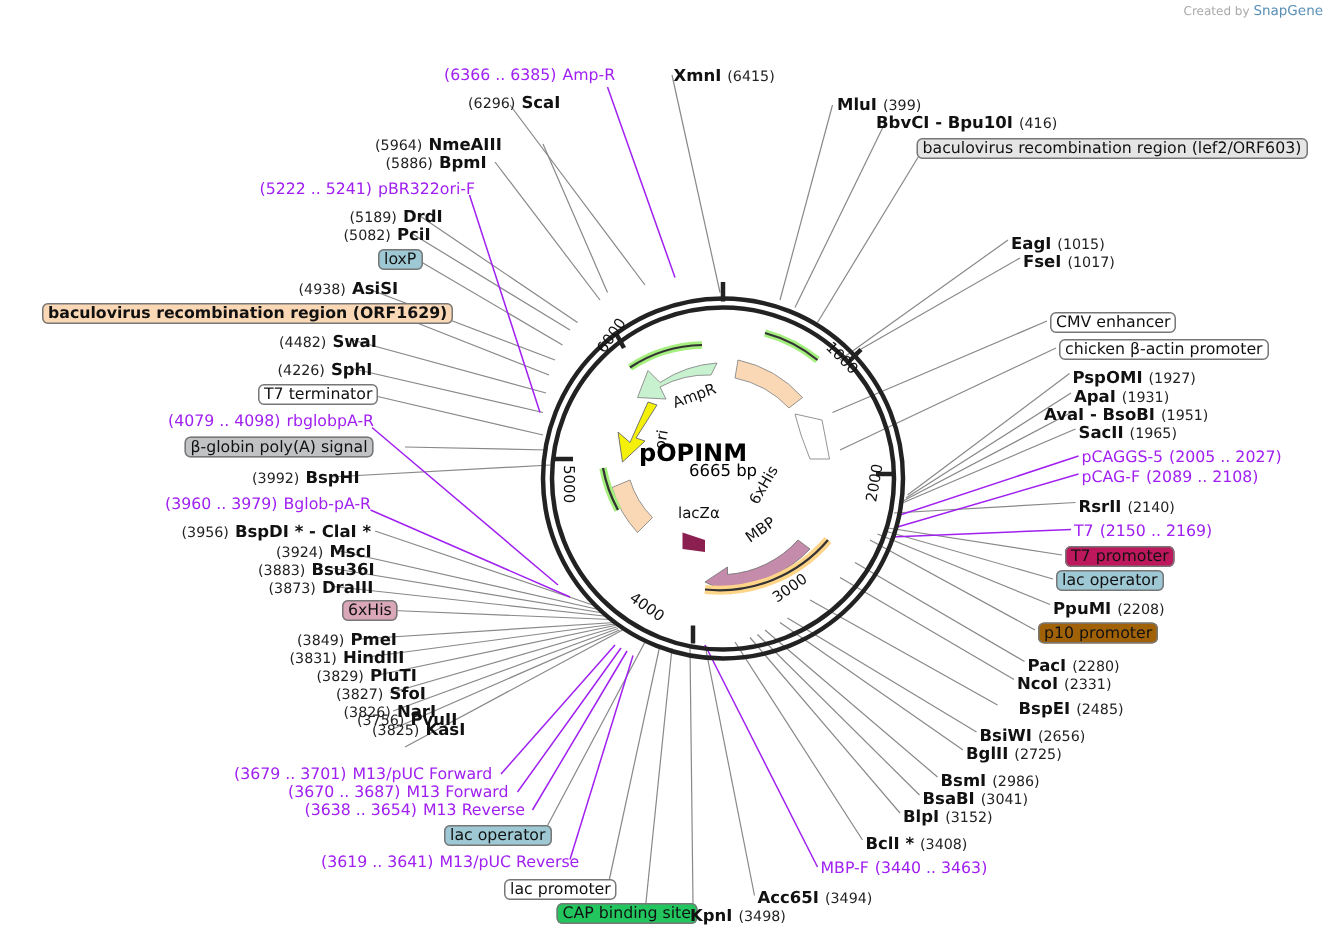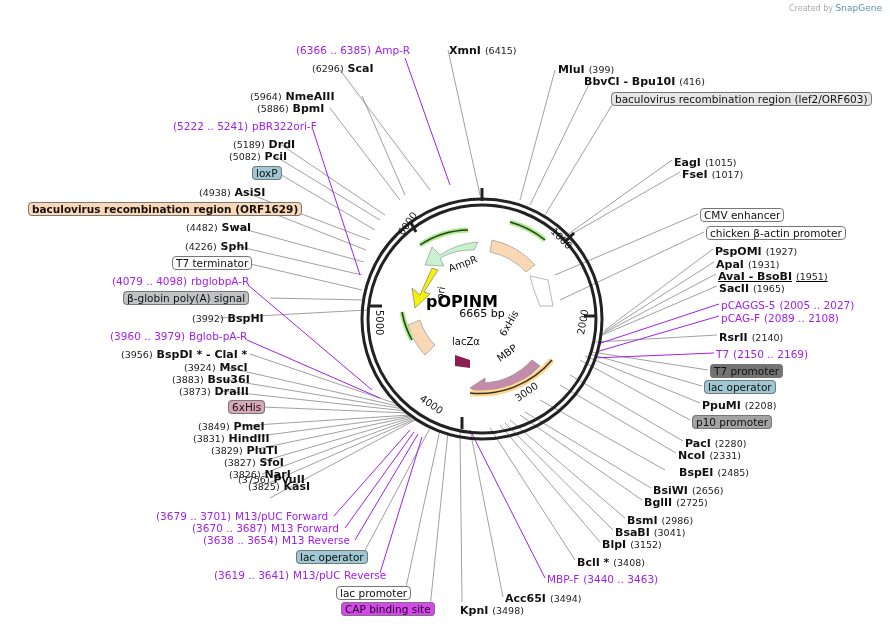--- a/index.html
+++ b/index.html
@@ -162,39 +162,39 @@
     <div class="lbl" style="left: 252px; top: 167px;"><span class="feat" style="background: rgb(158, 200, 211);">loxP</span></div>
     <div class="lbl" style="left: 195px; top: 186px;"><span class="pos">(4938)</span><span class="enz">AsiSI</span></div>
     <div class="lbl" style="left: 28px; top: 203px; font-weight: bold;"><span class="feat" style="background: rgb(251, 216, 181);">baculovirus recombination region (ORF1629)</span></div>
     <div class="lbl" style="left: 700px; top: 209px;"><span class="feat" style="background: rgb(255, 255, 255);">CMV enhancer</span></div>
     <div class="lbl" style="left: 182px; top: 221px;"><span class="pos">(4482)</span><span class="enz">SwaI</span></div>
     <div class="lbl" style="left: 706px; top: 227px;"><span class="feat" style="background: rgb(255, 255, 255);">chicken β-actin promoter</span></div>
     <div class="lbl" style="left: 181px; top: 240px;"><span class="pos">(4226)</span><span class="enz">SphI</span></div>
     <div class="lbl" style="left: 715px; top: 245px;"><span class="enz">PspOMI</span><span class="pos">(1927)</span></div>
     <div class="lbl" style="left: 716px; top: 258px;"><span class="enz">ApaI</span><span class="pos">(1931)</span></div>
     <div class="lbl" style="left: 172px; top: 257px;"><span class="feat" style="background: rgb(255, 255, 255);">T7 terminator</span></div>
-    <div class="lbl" style="left: 718px; top: 270px; text-decoration: underline;"><span class="enz">AvaI  - BsoBI</span><span class="pos">(1951)</span></div>
+    <div class="lbl" style="left: 696px; top: 270px;"><span class="enz">AvaI  - BsoBI</span><span class="pos">(1951)</span></div>
     <div class="lbl" style="left: 108px; top: 275px;"><span class="pos primer">(4079 .. 4098)</span><span class="primer">rbglobpA-R</span></div>
     <div class="lbl" style="left: 719px; top: 282px;"><span class="enz">SacII</span><span class="pos">(1965)</span></div>
     <div class="lbl" style="left: 123px; top: 292px;"><span class="feat" style="background: rgb(192, 194, 196);">β-globin poly(A) signal</span></div>
     <div class="lbl" style="left: 721px; top: 299px;"><span class="primer">pCAGGS-5</span><span class="pos primer">(2005 .. 2027)</span></div>
-    <div class="lbl" style="left: 164px; top: 312px; margin-left: 24px;"><span class="pos">(3992)</span><span class="enz">BspHI</span></div>
+    <div class="lbl" style="left: 164px; top: 312px;"><span class="pos">(3992)</span><span class="enz">BspHI</span></div>
     <div class="lbl" style="left: 721px; top: 312px;"><span class="primer">pCAG-F</span><span class="pos primer">(2089 .. 2108)</span></div>
     <div class="lbl" style="left: 106px; top: 330px;"><span class="pos primer">(3960 .. 3979)</span><span class="primer">Bglob-pA-R</span></div>
     <div class="lbl" style="left: 719px; top: 331px;"><span class="enz">RsrII</span><span class="pos">(2140)</span></div>
     <div class="lbl" style="left: 117px; top: 348px;"><span class="pos">(3956)</span><span class="enz">BspDI *  - ClaI *</span></div>
     <div class="lbl" style="left: 716px; top: 348px;"><span class="primer">T7</span><span class="pos primer">(2150 .. 2169)</span></div>
     <div class="lbl" style="left: 180px; top: 361px;"><span class="pos">(3924)</span><span class="enz">MscI</span></div>
-    <div class="lbl" style="left: 710px; top: 365px;"><span class="feat" style="background: #737373;">T7 promoter</span></div>
+    <div class="lbl" style="left: 710px; top: 365px;"><span class="feat" style="background: #be185d;">T7 promoter</span></div>
     <div class="lbl" style="left: 168px; top: 373px;"><span class="pos">(3883)</span><span class="enz">Bsu36I</span></div>
     <div class="lbl" style="left: 175px; top: 385px;"><span class="pos">(3873)</span><span class="enz">DraIII</span></div>
     <div class="lbl" style="left: 704px; top: 381px;"><span class="feat" style="background: rgb(158, 200, 211);">lac operator</span></div>
     <div class="lbl" style="left: 228px; top: 401px;"><span class="feat" style="background: rgb(217, 167, 184);">6xHis</span></div>
     <div class="lbl" style="left: 702px; top: 399px;"><span class="enz">PpuMI</span><span class="pos">(2208)</span></div>
-    <div class="lbl" style="left: 692px; top: 416px;"><span class="feat" style="background: #a3a3a3; text-align: center;">p10 promoter</span></div>
+    <div class="lbl" style="left: 692px; top: 416px;"><span class="feat" style="background: #a16207; text-align: center;">p10 promoter</span></div>
     <div class="lbl" style="left: 194px; top: 420px;"><span class="pos">(3849)</span><span class="enz">PmeI</span></div>
     <div class="lbl" style="left: 189px; top: 432px;"><span class="pos">(3831)</span><span class="enz">HindIII</span></div>
     <div class="lbl" style="left: 685px; top: 437px;"><span class="enz">PacI</span><span class="pos">(2280)</span></div>
     <div class="lbl" style="left: 207px; top: 444px;"><span class="pos">(3829)</span><span class="enz">PluTI</span></div>
     <div class="lbl" style="left: 678px; top: 449px;"><span class="enz">NcoI</span><span class="pos">(2331)</span></div>
     <div class="lbl" style="left: 220px; top: 456px;"><span class="pos">(3827)</span><span class="enz">SfoI</span></div>
     <div class="lbl" style="left: 225px; top: 468px;"><span class="pos">(3826)</span><span class="enz">NarI</span></div>
     <div class="lbl" style="left: 667px; top: 466px; margin-left: 12px;"><span class="enz">BspEI</span><span class="pos">(2485)</span></div>
     <div class="lbl" style="left: 232px; top: 480px; margin-left: 12px;"><span class="pos">(3825)</span><span class="enz">KasI</span></div>
     <div class="lbl" style="left: 234px; top: 473px;"><span class="pos">(3756)</span><span class="enz">PvuII</span></div>
@@ -205,15 +205,15 @@
     <div class="lbl" style="left: 188px; top: 522px;"><span class="pos primer">(3670 .. 3687)</span><span class="primer">M13 Forward</span></div>
     <div class="lbl" style="left: 615px; top: 526px;"><span class="enz">BsaBI</span><span class="pos">(3041)</span></div>
     <div class="lbl" style="left: 199px; top: 534px;"><span class="pos primer">(3638 .. 3654)</span><span class="primer">M13 Reverse</span></div>
     <div class="lbl" style="left: 602px; top: 538px;"><span class="enz">BlpI</span><span class="pos">(3152)</span></div>
     <div class="lbl" style="left: 296px; top: 551px;"><span class="feat" style="background: rgb(158, 200, 211);">lac operator</span></div>
     <div class="lbl" style="left: 577px; top: 556px;"><span class="enz">BclI *</span><span class="pos">(3408)</span></div>
     <div class="lbl" style="left: 210px; top: 569px;"><span class="pos primer">(3619 .. 3641)</span><span class="primer">M13/pUC Reverse</span></div>
     <div class="lbl" style="left: 547px; top: 573px;"><span class="primer">MBP-F</span><span class="pos primer">(3440 .. 3463)</span></div>
     <div class="lbl" style="left: 336px; top: 587px;"><span class="feat" style="background: rgb(255, 255, 255);">lac promoter</span></div>
     <div class="lbl" style="left: 505px; top: 592px;"><span class="enz">Acc65I</span><span class="pos">(3494)</span></div>
-    <div class="lbl" style="left: 341px; top: 603px;"><span class="feat" style="background: #d946ef;">CAP binding site</span></div>
+    <div class="lbl" style="left: 341px; top: 603px;"><span class="feat" style="background: #22c55e; margin-left: 30px;">CAP binding site</span></div>
     <div class="lbl" style="left: 460px; top: 604px;"><span class="enz">KpnI</span><span class="pos">(3498)</span></div>
   </div>
 
 </body></html>

